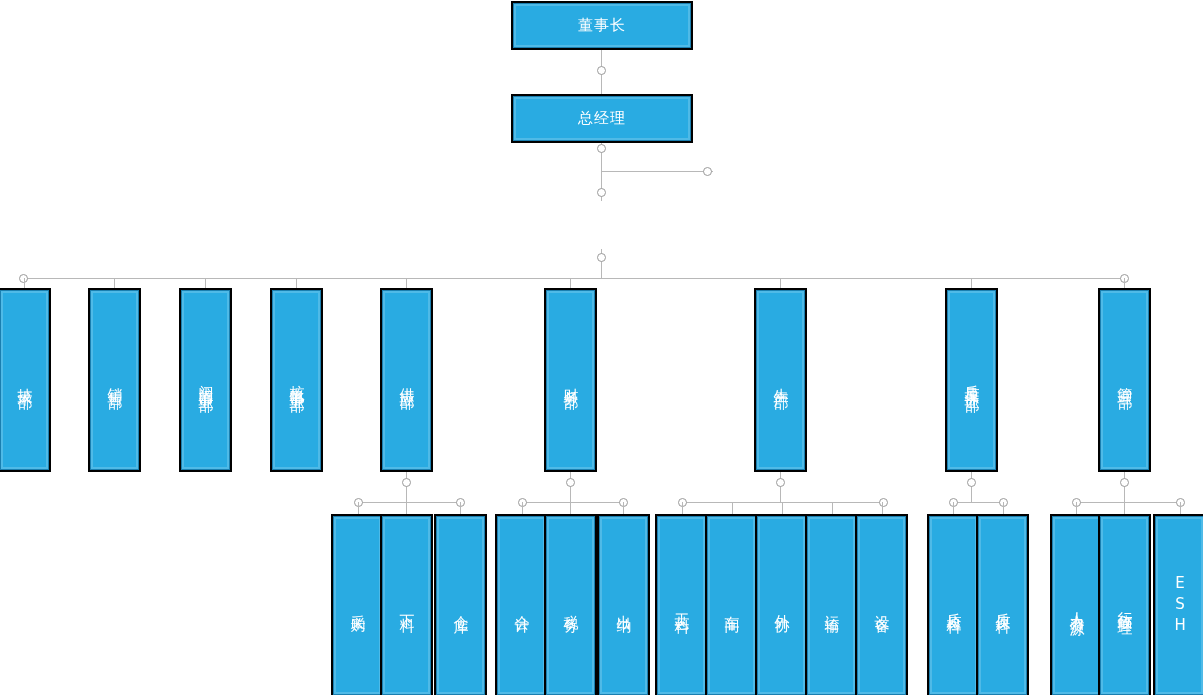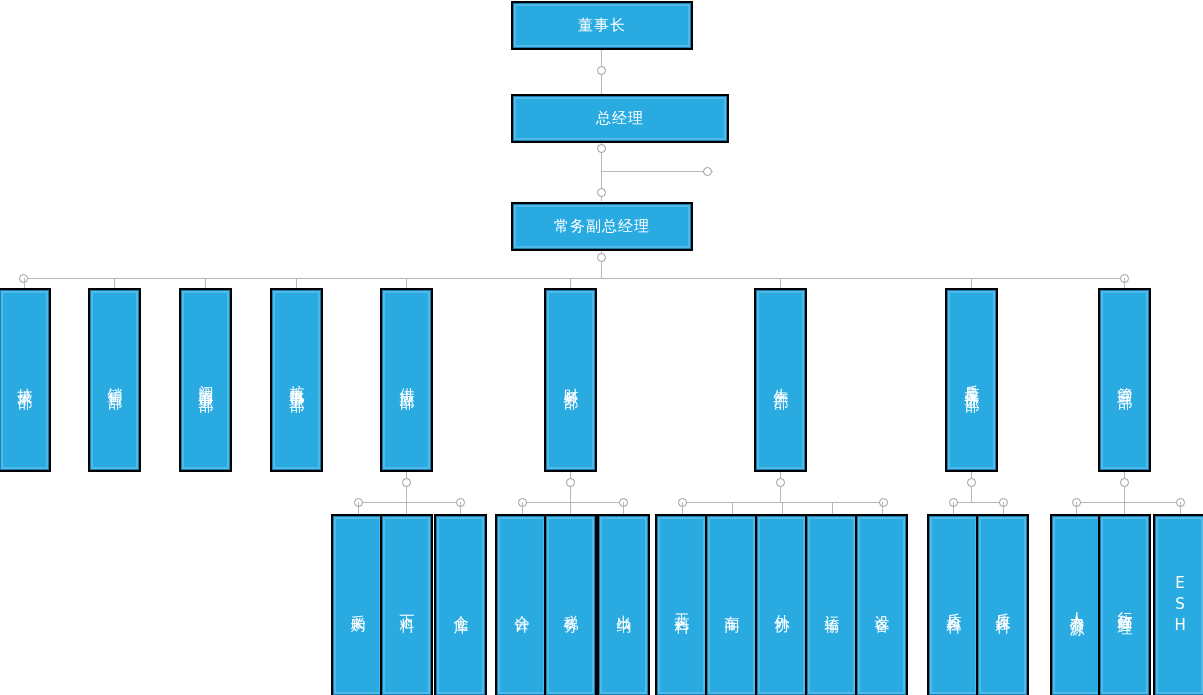--- a/index.html
+++ b/index.html
@@ -137,28 +137,25 @@
   <div class="dot" style="left:1072px; top:498px;"></div>
   <div class="dot" style="left:1176px; top:498px;"></div>
   <div class="line vt" style="left:1076px; top:502px; height:14px;"></div>
   <div class="line vt" style="left:1124px; top:502px; height:14px;"></div>
   <div class="line vt" style="left:1180px; top:502px; height:14px;"></div>
 
   <div class="node h" style="left:513px; top:3px; width:178px; height:45px;">
     <span>董事长</span>
   </div>
 
-  <div class="node h" style="left:513px; top:96px; width:214px; height:45px;">
+  <div class="node h" style="left:513px; top:96px; width:178px; height:45px;">
     <span>总经理</span>
   </div>
 
 
-  <div class="node h" style="left:513px; top:204px; width:178px; height:45px;">
-    <span>常务副总经理</span>
-  </div>
 
   <div class="node v" style="left:0px; top:290px; width:49px; height:180px;">
     <span>技术部</span>
   </div>
   <div class="node v" style="left:90px; top:290px; width:49px; height:180px;">
     <span>销售部</span>
   </div>
   <div class="node v" style="left:181px; top:290px; width:49px; height:180px;">
     <span>阀门事业部</span>
   </div>

